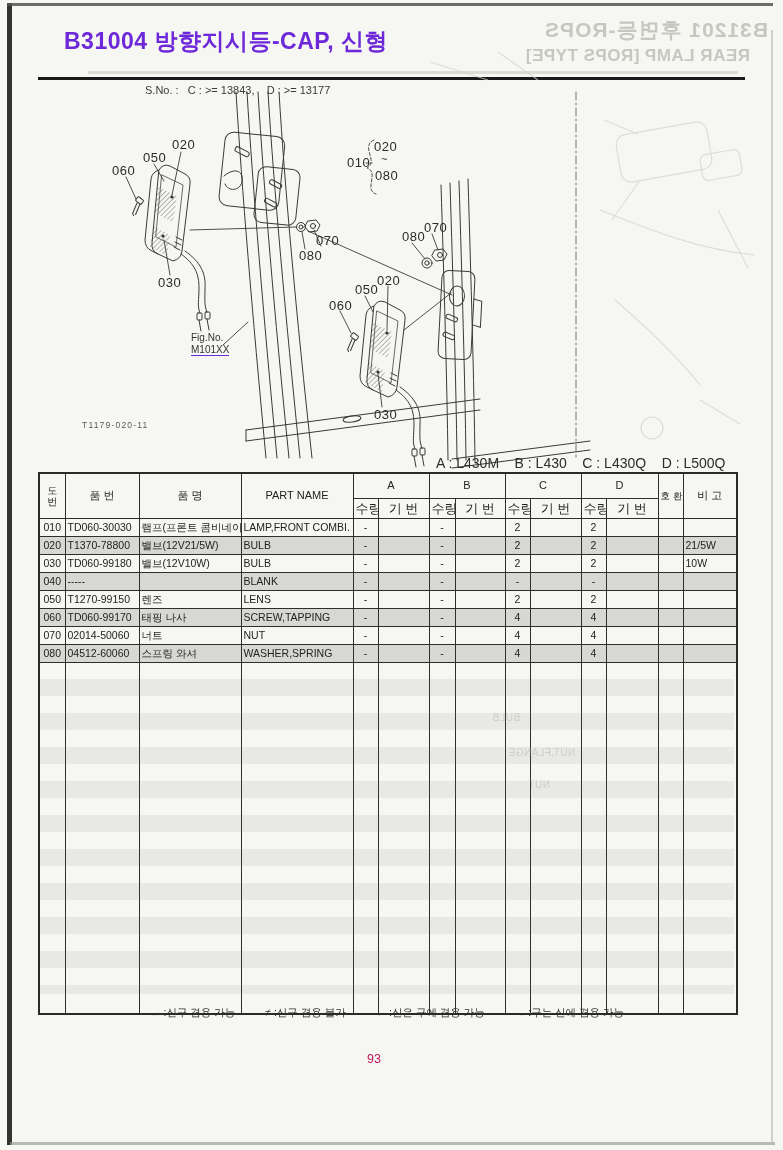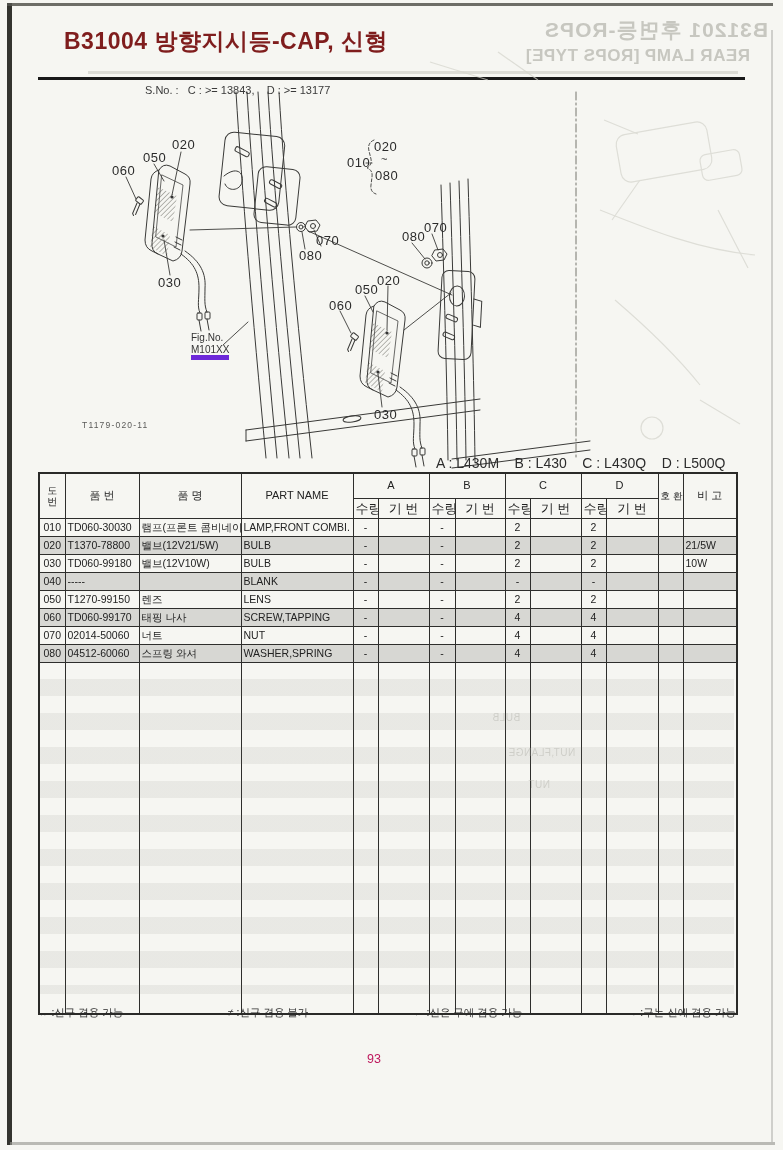--- a/index.html
+++ b/index.html
@@ -5,38 +5,38 @@
   html,body{margin:0;padding:0;background:#e8e8e6;}
   .page{position:relative;width:783px;height:1150px;background:#f6f6f2;overflow:hidden;
         font-family:"Liberation Sans","DejaVu Sans",sans-serif;color:#222;}
   
   .edge-left{position:absolute;left:7px;top:3px;width:5px;height:1142px;background:#34342f;}
   .edge-top{position:absolute;left:7px;top:3px;width:766px;height:3px;background:#55554f;opacity:.85;}
   .edge-bottom{position:absolute;left:10px;top:1142px;width:765px;height:3px;background:#9a9a93;opacity:.65;}
   .edge-right{position:absolute;left:771px;top:30px;width:2px;height:1112px;background:#c6c6c0;opacity:.8;}
 
   
-  .title-ko{position:absolute;left:64px;top:26px;font-size:23px;font-weight:600;letter-spacing:.5px;color:#7f1d1d;}
+  .title-ko{position:absolute;left:64px;top:26px;font-size:23px;font-weight:600;letter-spacing:.5px;color:#6d28d9;}
   .title-en{position:absolute;left:140px;top:55px;font-size:21px;font-weight:600;letter-spacing:.5px;color:#1d1d1d;}
   .title-rule{position:absolute;left:38px;top:77px;width:707px;height:3px;background:#191919;}
   .ghost-rule{position:absolute;left:88px;top:71px;width:650px;height:3px;background:#dcdcd6;}
   .serial-note{position:absolute;left:145px;top:84px;font-size:11px;color:#3a3a3a;white-space:pre;}
 
   
   .ghost-title{position:absolute;left:468px;top:16px;width:300px;text-align:left;
                transform:scaleX(-1);color:#c7c7c0;filter:blur(.4px);}
   .ghost-title .g1{font-size:21px;font-weight:700;letter-spacing:1px;}
   .ghost-title .g2{font-size:17px;font-weight:700;letter-spacing:.5px;margin-top:2px;margin-left:18px;}
 
   
   .diagram-svg{position:absolute;left:0;top:0;}
   .callout{position:absolute;font-size:13px;color:#2b2b2b;letter-spacing:.5px;line-height:1;}
   .callout.sym{font-size:11px;color:#333;}
   .fig-label{position:absolute;left:191px;top:332px;font-size:10px;color:#333;line-height:1.15;}
-  .fig-value{border-bottom:5px solid #6d28d9;display:inline-block;}
+  .fig-value{border-bottom:1px solid #6d28d9;display:inline-block;}
   .drawing-code{position:absolute;left:82px;top:420px;font-size:8.5px;letter-spacing:1.2px;color:#5a5a58;}
 
   
   .variant-note{position:absolute;left:436px;top:455px;font-size:14px;color:#2c2c2c;white-space:pre;}
   table.parts{position:absolute;left:38px;top:472px;width:698px;table-layout:fixed;
               border-collapse:collapse;background:transparent;}
   table.parts th,table.parts td{border:1px solid #2e2e2c;font-weight:normal;overflow:hidden;
               white-space:nowrap;padding:0 2px;font-size:10.5px;line-height:1.05;color:#222;}
   table.parts{border:2px solid #2a2a28;}
   tr.h1 th{height:24px;font-size:11px;}
@@ -51,21 +51,21 @@
   td.c-a-qty,td.c-b-qty,td.c-c-qty,td.c-d-qty,td.c-compat{text-align:center;}
   tr.filler td{height:350px;background:transparent;}
 
   
   .ghost-stripes{position:absolute;left:40px;top:662px;width:694px;height:332px;pointer-events:none;
      background:repeating-linear-gradient(180deg,rgba(115,115,108,0) 0 17px,rgba(115,115,108,.10) 17px 34px);}
   .ghost-frag{position:absolute;transform:scaleX(-1);color:#b9b9b2;font-size:10px;opacity:.55;
               filter:blur(.3px);letter-spacing:.5px;}
   .gf1{left:492px;top:712px;} .gf2{left:508px;top:747px;} .gf3{left:528px;top:779px;}
 
-  .legend{position:absolute;left:38px;top:1006px;width:698px;display:flex;justify-content:space-between;
+  .legend{position:absolute;left:38px;top:1006px;width:698px;display:flex;justify-content:center;
           gap:30px;font-size:10.5px;color:#2b2b2b;white-space:pre;}
   .page-number{position:absolute;left:352px;top:1052px;width:44px;text-align:center;
                font-size:12.5px;color:#be185d;}
 </style>
 </head>
 <body>
 
 <div class="page">
 
   <div class="edge-left"></div>

